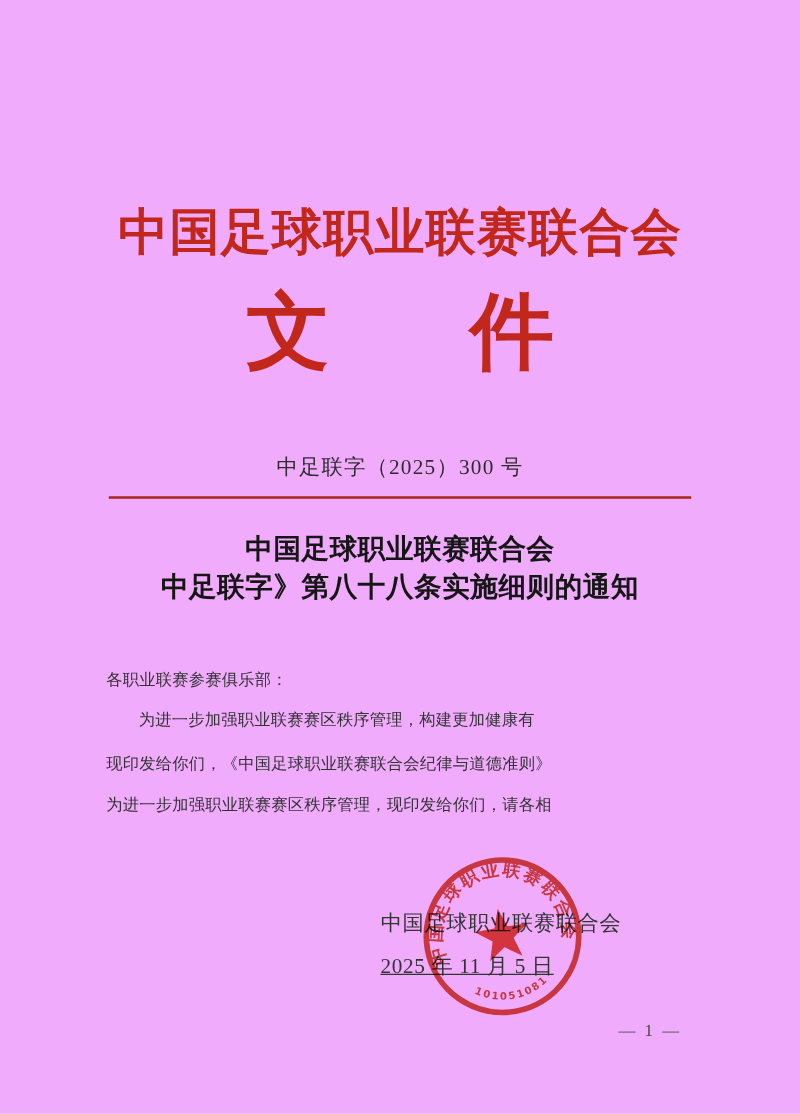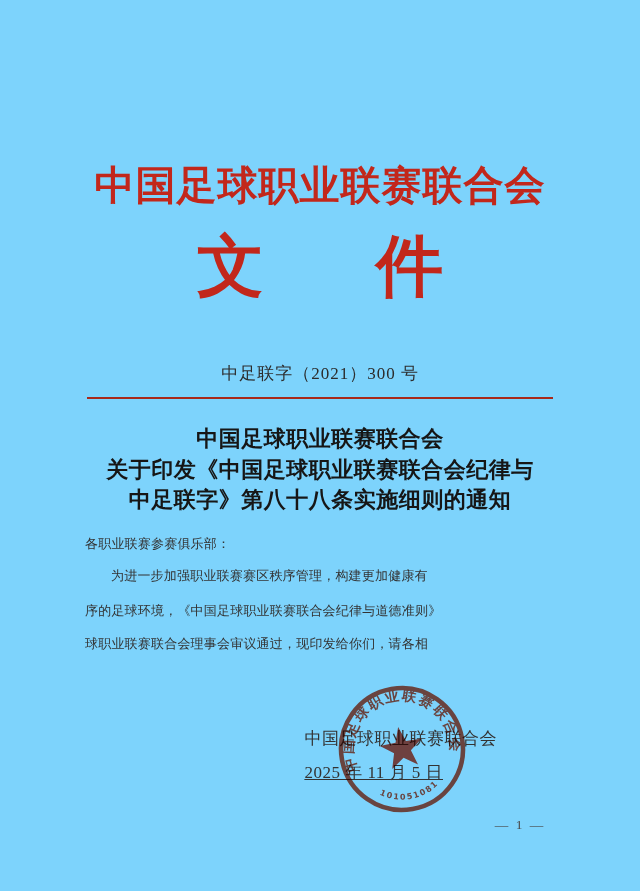--- a/index.html
+++ b/index.html
@@ -1,20 +1,20 @@
 <!DOCTYPE html>
 <html><head>
 <meta charset="utf-8">
 <style>
   html,body{margin:0;padding:0;background:#e9e9e9;}
   .page{
     position:relative;
     width:640px;height:891px;
     margin:0 auto;
-    background:#7dd3fc;
+    background:#f0abfc;
     overflow:hidden;
     font-family:"Liberation Serif","DejaVu Serif",serif;
   }
   
   .org-name{
     position:absolute;top:158px;left:0;width:100%;
     text-align:center;
     font-size:40px;font-weight:bold;
     letter-spacing:1px;
     color:#c2271b;
@@ -86,35 +86,34 @@
 <body>
 
 <div class="page">
 
   <div class="org-name">中国足球职业联赛联合会</div>
   <div class="doc-word">
     <span>文</span>
     <span>件</span>
   </div>
 
-  <div class="doc-number">中足联字（2021）300 号</div>
+  <div class="doc-number">中足联字（2025）300 号</div>
 
   <div class="red-line"></div>
 
   <div class="doc-title">
     <div>中国足球职业联赛联合会</div>
-    <div>关于印发《中国足球职业联赛联合会纪律与</div>
     <div>中足联字》第八十八条实施细则的通知</div>
   </div>
 
   <div class="doc-body">
     <div class="line">各职业联赛参赛俱乐部：</div>
     <div class="line indent">为进一步加强职业联赛赛区秩序管理，构建更加健康有</div>
-    <div class="line">序的足球环境，《中国足球职业联赛联合会纪律与道德准则》</div>
-    <div class="line">球职业联赛联合会理事会审议通过，现印发给你们，请各相</div>
+    <div class="line">现印发给你们，《中国足球职业联赛联合会纪律与道德准则》</div>
+    <div class="line">为进一步加强职业联赛赛区秩序管理，现印发给你们，请各相</div>
   </div>
 
   <div class="signature-line">中国足球职业联赛联合会</div>
   <div class="date-line">2025 年 11 月 5 日</div>
 
   <svg class="seal" viewBox="0 0 128 128" xmlns="http://www.w3.org/2000/svg">
     <g transform="rotate(-10 64 64)">
       <circle cx="64" cy="64" r="60" fill="none" stroke="#d03a26" stroke-width="4.5"></circle>
       <polygon fill="#dd3526" points="64,42 69.2,56.9 84.9,57.2 72.4,66.7 76.9,81.8 64,72.8 51.1,81.8 55.6,66.7 43.1,57.2 58.8,56.9"></polygon>
       <defs>

